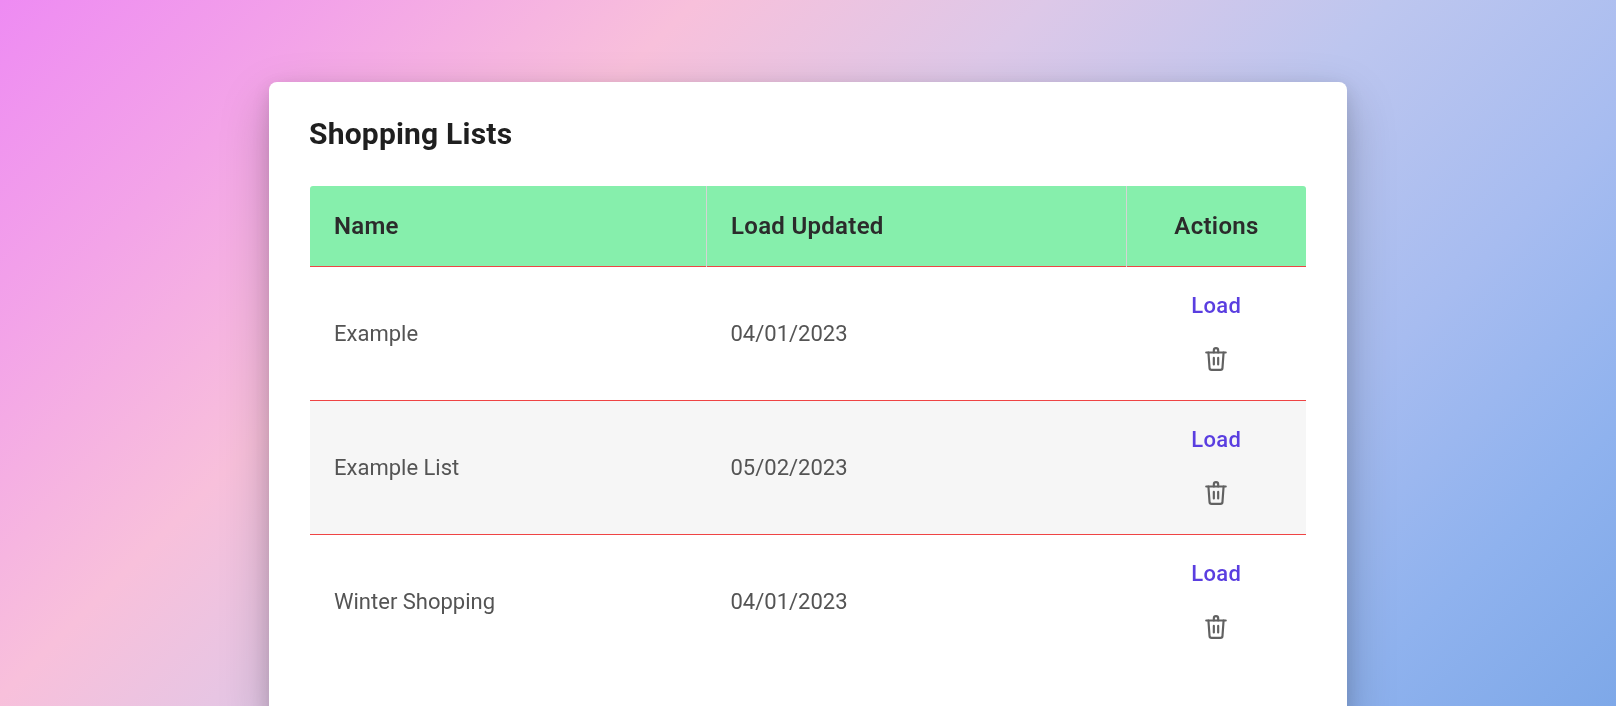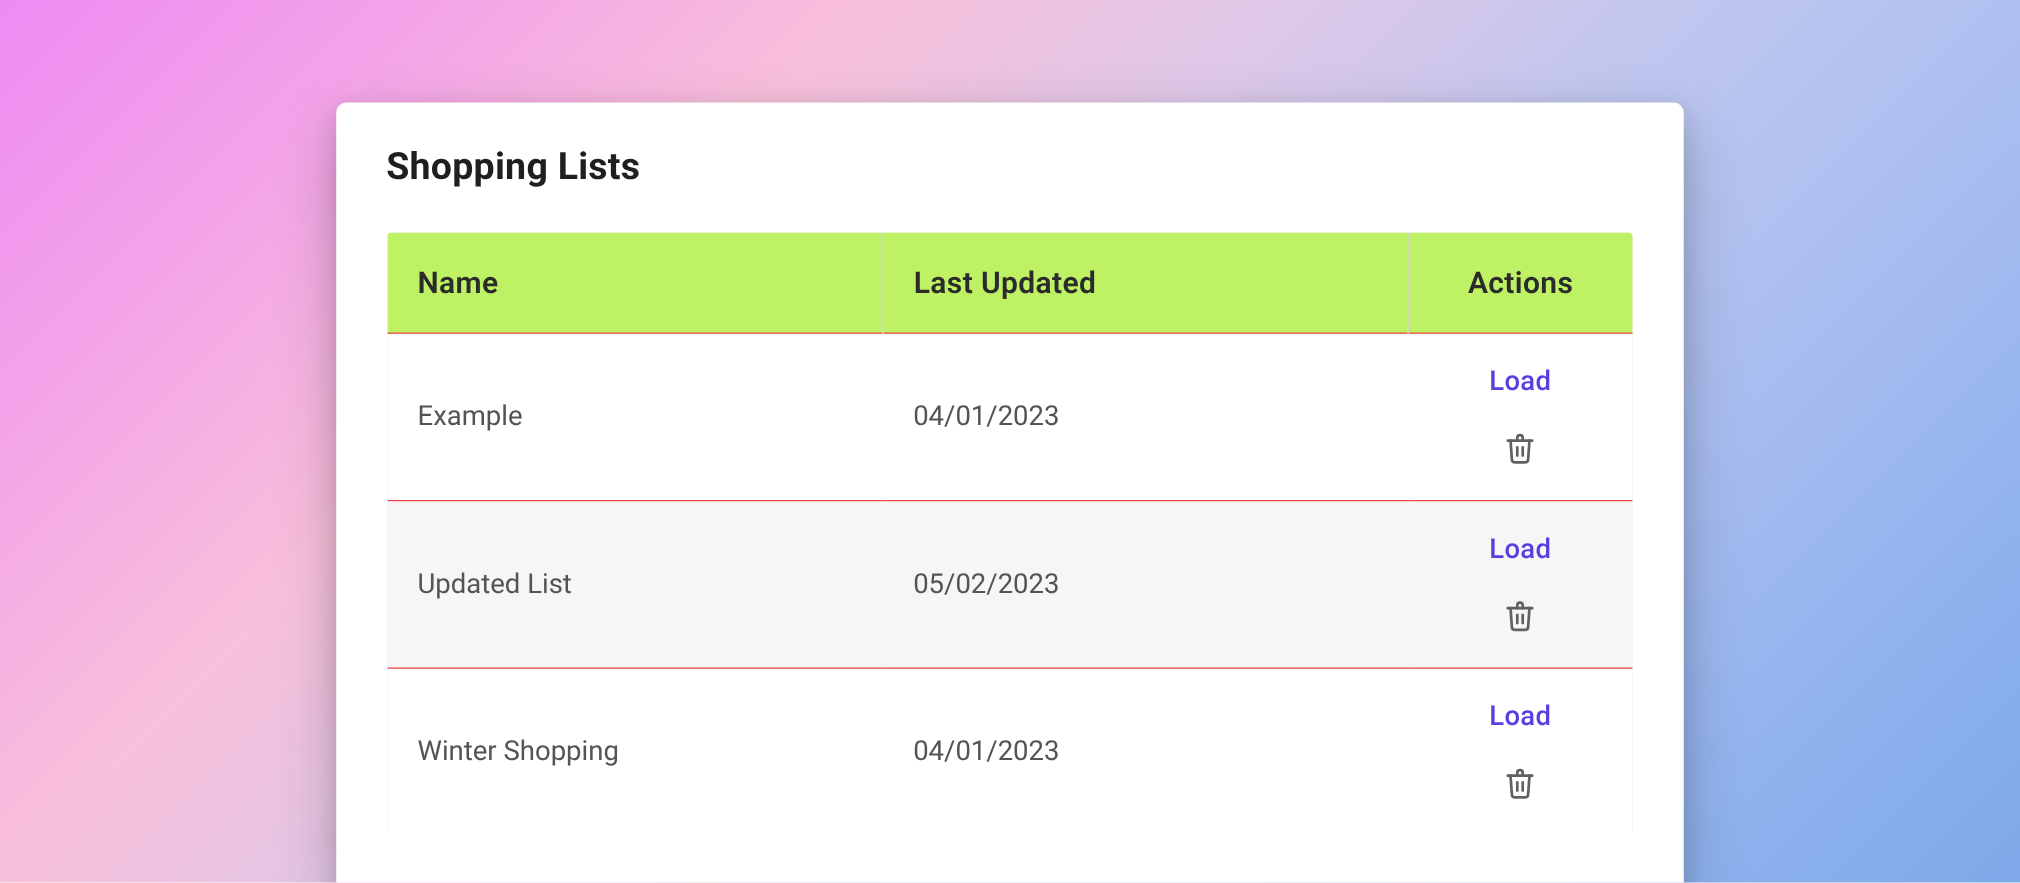--- a/index.html
+++ b/index.html
@@ -46,21 +46,21 @@
 
   table.lists {
     width: 100%;
     border-collapse: collapse;
     border: 1px solid #e0e0e0;
     border-radius: 4px;
     overflow: hidden;
   }
 
   table.lists thead th {
-    background: #bef264;
+    background: #86efac;
     color: #2b2b2b;
     font-size: 24px;
     font-weight: 600;
     text-align: left;
     padding: 26px 24px;
     border-right: 1px solid #d4d4d4;
     letter-spacing: 0.3px;
   }
   table.lists thead th:last-child {
     border-right: none;
@@ -124,21 +124,21 @@
 </head>
 <body>
 
 <div class="card">
   <h1 class="card-title">Shopping Lists</h1>
 
   <table class="lists">
     <thead>
       <tr>
         <th class="col-name">Name</th>
-        <th class="col-updated">Last Updated</th>
+        <th class="col-updated">Load Updated</th>
         <th class="col-actions">Actions</th>
       </tr>
     </thead>
     <tbody id="lists-body">
         <tr>
           <td>Example</td>
           <td>04/01/2023</td>
           <td>
             <div class="actions-cell">
               <a class="load-link">Load</a>
@@ -150,21 +150,21 @@
   <path d="M10 6V4a2 2 0 0 1 2-2h0a2 2 0 0 1 2 2v2"></path>
   <line x1="10" y1="11" x2="10" y2="17"></line>
   <line x1="14" y1="11" x2="14" y2="17"></line>
 </svg>
                 </span>
               </button>
             </div>
           </td>
         </tr>
         <tr>
-          <td>Updated List</td>
+          <td>Example List</td>
           <td>05/02/2023</td>
           <td>
             <div class="actions-cell">
               <a class="load-link">Load</a>
               <button class="delete-btn" type="button">
                 <span>
 <svg viewBox="0 0 24 24" fill="none" stroke="currentColor" stroke-width="2" stroke-linecap="round" stroke-linejoin="round">
   <polyline points="3 6 5 6 21 6"></polyline>
   <path d="M19 6l-1 14a2 2 0 0 1-2 2H8a2 2 0 0 1-2-2L5 6"></path>
   <path d="M10 6V4a2 2 0 0 1 2-2h0a2 2 0 0 1 2 2v2"></path>

